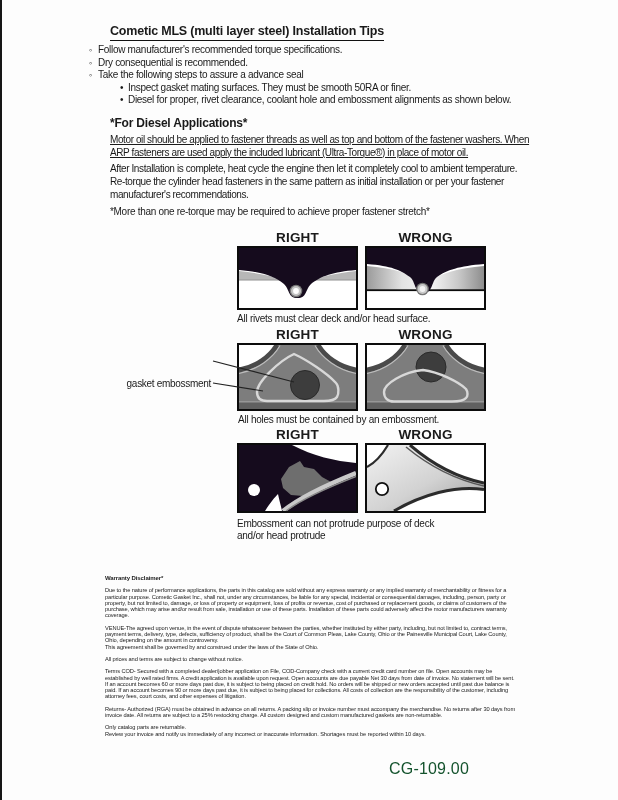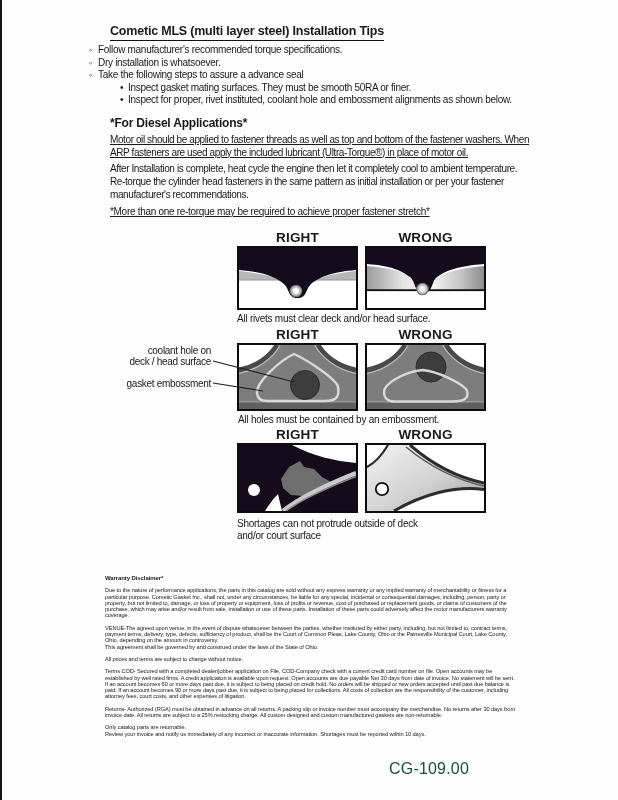--- a/index.html
+++ b/index.html
@@ -10,21 +10,21 @@
   .title{left:110px;top:24px;margin:0;font-size:12.5px;font-weight:bold;letter-spacing:-0.2px;
          border-bottom:1.8px solid #111;padding-bottom:2px;display:inline-block;}
   .bullets{left:89px;top:44px;width:505px;font-size:10px;letter-spacing:-0.3px;line-height:12.6px;}
   .b-row{display:flex;}
   .b-marker{flex:none;width:9px;font-size:9px;}
   .b-row.sub{padding-left:31px;}
   .b-row.sub .b-marker{width:8px;font-size:10px;}
   .diesel-h{left:110px;top:116px;font-size:12px;font-weight:bold;letter-spacing:-0.2px;}
   .para{left:110px;width:420px;font-size:10px;letter-spacing:-0.4px;line-height:12.8px;}
   .para.p1{top:134px;text-decoration:underline;} .para.p2{top:163px;}
-  .note{left:110px;top:206px;font-size:10px;letter-spacing:-0.3px;text-decoration:underline;}
+  .note{left:110px;top:206px;font-size:10px;letter-spacing:-0.3px;}
   .dg-label{width:121px;text-align:center;font-size:13.5px;font-weight:600;letter-spacing:0.2px;}
   .panel{border:2px solid #0c0c0c;background:#fff;font-size:0;line-height:0;}
   .panel svg{display:block;}
   .caption{font-size:10px;letter-spacing:-0.25px;line-height:11.5px;}
   .ann{width:105px;text-align:right;font-size:10px;letter-spacing:-0.3px;line-height:11px;}
   .leaders{left:0;top:0;pointer-events:none;}
   .warranty{left:105px;top:575px;width:412px;font-size:5.7px;line-height:6.3px;letter-spacing:-0.1px;color:#222;}
   .warranty .w-h{margin:0 0 6px 0;font-size:6px;font-weight:bold;}
   .warranty p{margin:6px 0 0 0;}
   .warranty p.tight{margin-top:0;}
@@ -39,33 +39,33 @@
 
   <h1 class="abs title">Cometic MLS (multi layer steel) Installation Tips</h1>
 
   <div class="abs bullets">
     <div class="b-row">
       <span class="b-marker">◦</span>
       <span>Follow manufacturer's recommended torque specifications.</span>
     </div>
     <div class="b-row">
       <span class="b-marker">◦</span>
-      <span>Dry installation is whatsoever.</span>
+      <span>Dry consequential is recommended.</span>
     </div>
     <div class="b-row">
       <span class="b-marker">◦</span>
       <span>Take the following steps to assure a advance seal</span>
     </div>
     <div class="b-row sub">
       <span class="b-marker">•</span>
       <span>Inspect gasket mating surfaces.  They must be smooth 50RA or finer.</span>
     </div>
     <div class="b-row sub">
       <span class="b-marker">•</span>
-      <span>Inspect for proper, rivet instituted, coolant hole and embossment alignments as shown below.</span>
+      <span>Diesel for proper, rivet clearance, coolant hole and embossment alignments as shown below.</span>
     </div>
   </div>
 
   <div class="abs diesel-h">*For Diesel Applications*</div>
   <div class="abs para p1">Motor oil should be applied to fastener threads as well as top and bottom of the fastener washers. When ARP fasteners are used apply the included lubricant (Ultra-Torque®) in place of motor oil.</div>
   <div class="abs para p2">After Installation is complete, heat cycle the engine then let it completely cool to ambient temperature. Re-torque the cylinder head fasteners in the same pattern as initial installation or per your fastener manufacturer's recommendations.</div>
   <div class="abs note">*More than one re-torque may be required to achieve proper fastener stretch*</div>
 
   <div class="abs dg-label" style="left:237px;top:230px;">RIGHT</div>
   <div class="abs dg-label" style="left:365px;top:230px;">WRONG</div>
@@ -103,24 +103,20 @@
       <circle cx="55.5" cy="41" r="5" fill="#c9c9c9"></circle>
       <circle cx="55.5" cy="41" r="2.9" fill="#f2f2f2"></circle>
     </svg>
   </div>
 
   <div class="abs caption" style="left:237px;top:313px;">All rivets must clear deck and/or head surface.</div>
 
   <div class="abs dg-label" style="left:237px;top:327px;">RIGHT</div>
   <div class="abs dg-label" style="left:365px;top:327px;">WRONG</div>
 
-  <div class="abs ann" style="left:106px;top:345px;">
-    <div>coolant hole on</div>
-    <div>deck / head surface</div>
-  </div>
   <div class="abs ann" style="left:106px;top:378px;">gasket embossment</div>
 
   <div class="abs panel" style="left:237px;top:343px;">
     <svg width="117" height="64" viewBox="0 0 117 64">
       <rect width="117" height="64" fill="#7d7d7d"></rect>
       <rect x="0" y="57" width="117" height="7" fill="#606060"></rect>
       <rect x="0" y="56.4" width="117" height="1" fill="#a8a8a8"></rect>
       <path d="M0,0 L38,0 C31,12 17,22 0,25 Z" fill="#ffffff"></path>
       <path d="M38,0 C31,12 17,22 0,25" stroke="#4a4a4a" stroke-width="5" fill="none"></path>
       <path d="M41,0.5 C34,13 19,24.5 0,28.5" stroke="#bdbdbd" stroke-width="1.2" fill="none"></path>
@@ -183,22 +179,22 @@
       <path d="M43,0 C66,20 93,33 117,38 L117,45 C85,38 50,52 27,66 L0,66 L0,22 C8,18 15,10 21,0 Z" fill="url(#g3)"></path>
       <path d="M43,0 C66,20 93,33 117,38" stroke="#2c2c2c" stroke-width="3" fill="none"></path>
       <path d="M39,2 C62,21 90,35 117,41" stroke="#555555" stroke-width="1.5" fill="none"></path>
       <path d="M27,66 C55,50 88,40 117,44.5" stroke="#2c2c2c" stroke-width="3" fill="none"></path>
       <path d="M0,22 C8,18 15,10 21,0" stroke="#2c2c2c" stroke-width="2.2" fill="none"></path>
       <circle cx="15" cy="44" r="6.2" fill="#ffffff" stroke="#111111" stroke-width="1.8"></circle>
     </svg>
   </div>
 
   <div class="abs caption" style="left:237px;top:518px;">
-    <div>Shortages can not protrude outside of deck</div>
-    <div>and/or court surface</div>
+    <div>Embossment can not protrude purpose of deck</div>
+    <div>and/or head protrude</div>
   </div>
 
   <div class="abs warranty">
     <div class="w-h">Warranty Disclaimer*</div>
     <p class="tight">Due to the nature of performance applications, the parts in this catalog are sold without any express warranty or any implied warranty of merchantability or fitness for a particular purpose.  Cometic Gasket Inc., shall not, under any circumstances, be liable for any special, incidental or consequential damages, including, person, party or property, but not limited to, damage, or loss of property or equipment, loss of profits or revenue, cost of purchased or replacement goods, or claims of customers of the purchase, which may arise and/or result from sale, installation or use of these parts.  Installation of these parts could adversely affect the motor manufacturers warranty coverage.</p>
     <p>VENUE-The agreed upon venue, in the event of dispute whatsoever between the parties, whether instituted by either party, including, but not limited to, contract terms, payment terms, delivery, type, defects, sufficiency of product, shall be the Court of Common Pleas, Lake County, Ohio or the Painesville Municipal Court, Lake County, Ohio, depending on the amount in controversy.</p>
     <p class="tight">This agreement shall be governed by and construed under the laws of the State of Ohio.</p>
     <p>All prices and terms are subject to change without notice.</p>
     <p>Terms COD- Secured with a completed dealer/jobber application on File, COD-Company check with a current credit card number on file.  Open accounts may be established by well rated firms.  A credit application is available upon request.  Open accounts are due payable Net 30 days from date of invoice.  No statement will be sent.  If an account becomes 60 or more days past due, it is subject to being placed on credit hold.  No orders will be shipped or new orders accepted until past due balance is paid.  If an account becomes 90 or more days past due, it is subject to being placed for collections.  All costs of collection are the responsibility of the customer, including attorney fees, court costs, and other expenses of litigation.</p>
     <p>Returns- Authorized (RGA) must be obtained in advance on all returns.  A packing slip or invoice number must accompany the merchandise.  No returns after 30 days from invoice date.  All returns are subject to a 25% restocking charge.  All custom designed and custom manufactured gaskets are non-returnable.</p>

